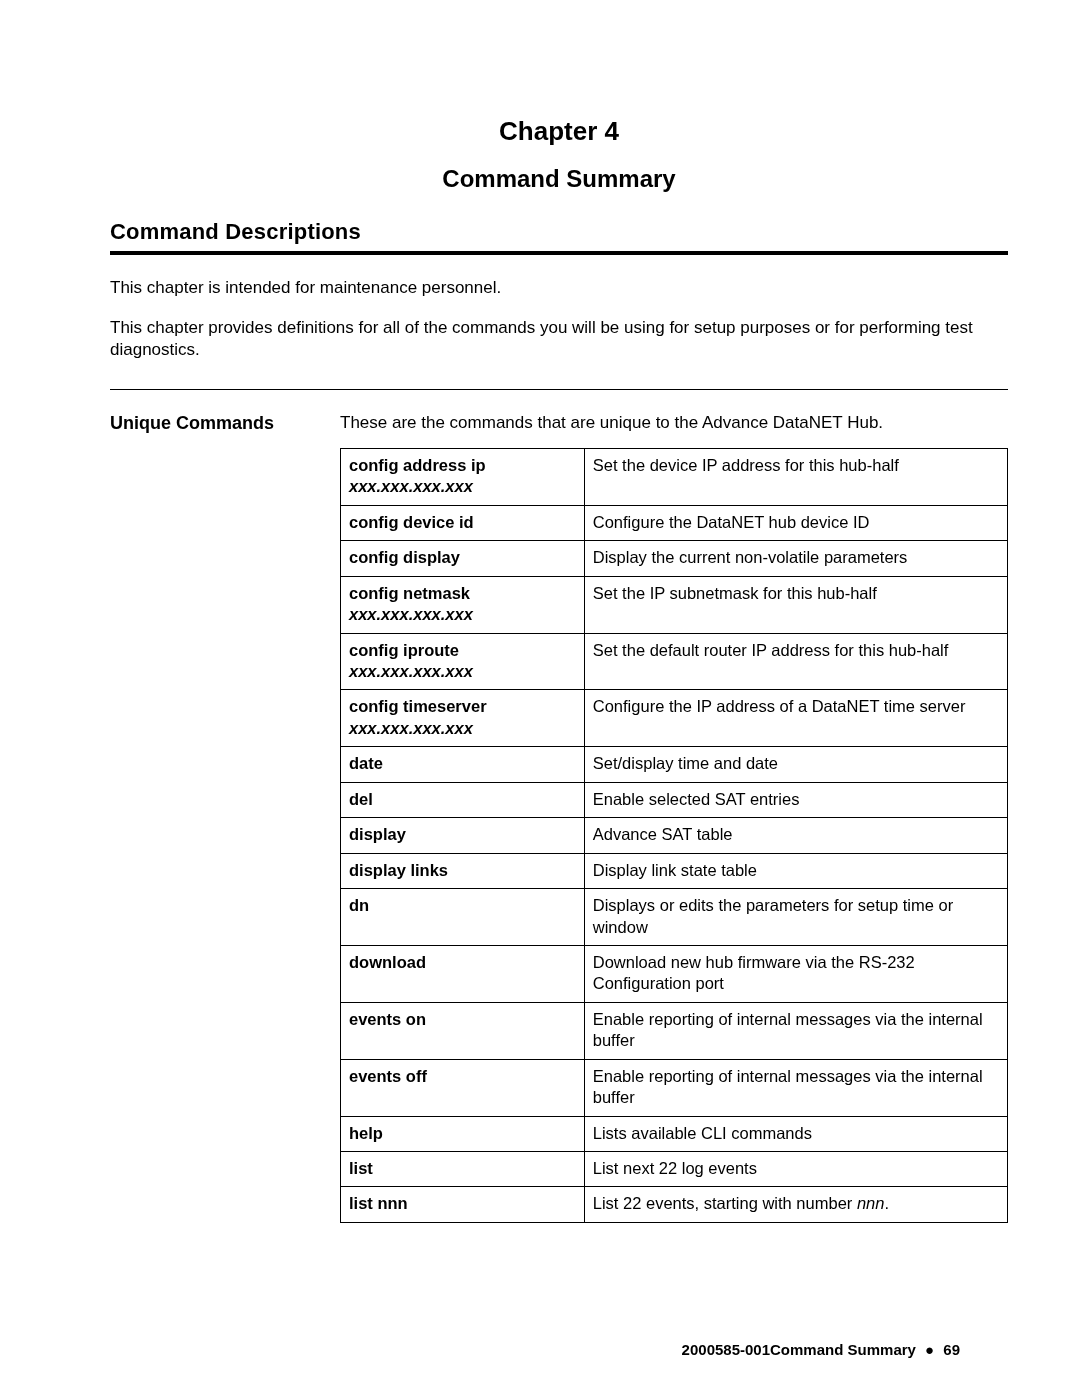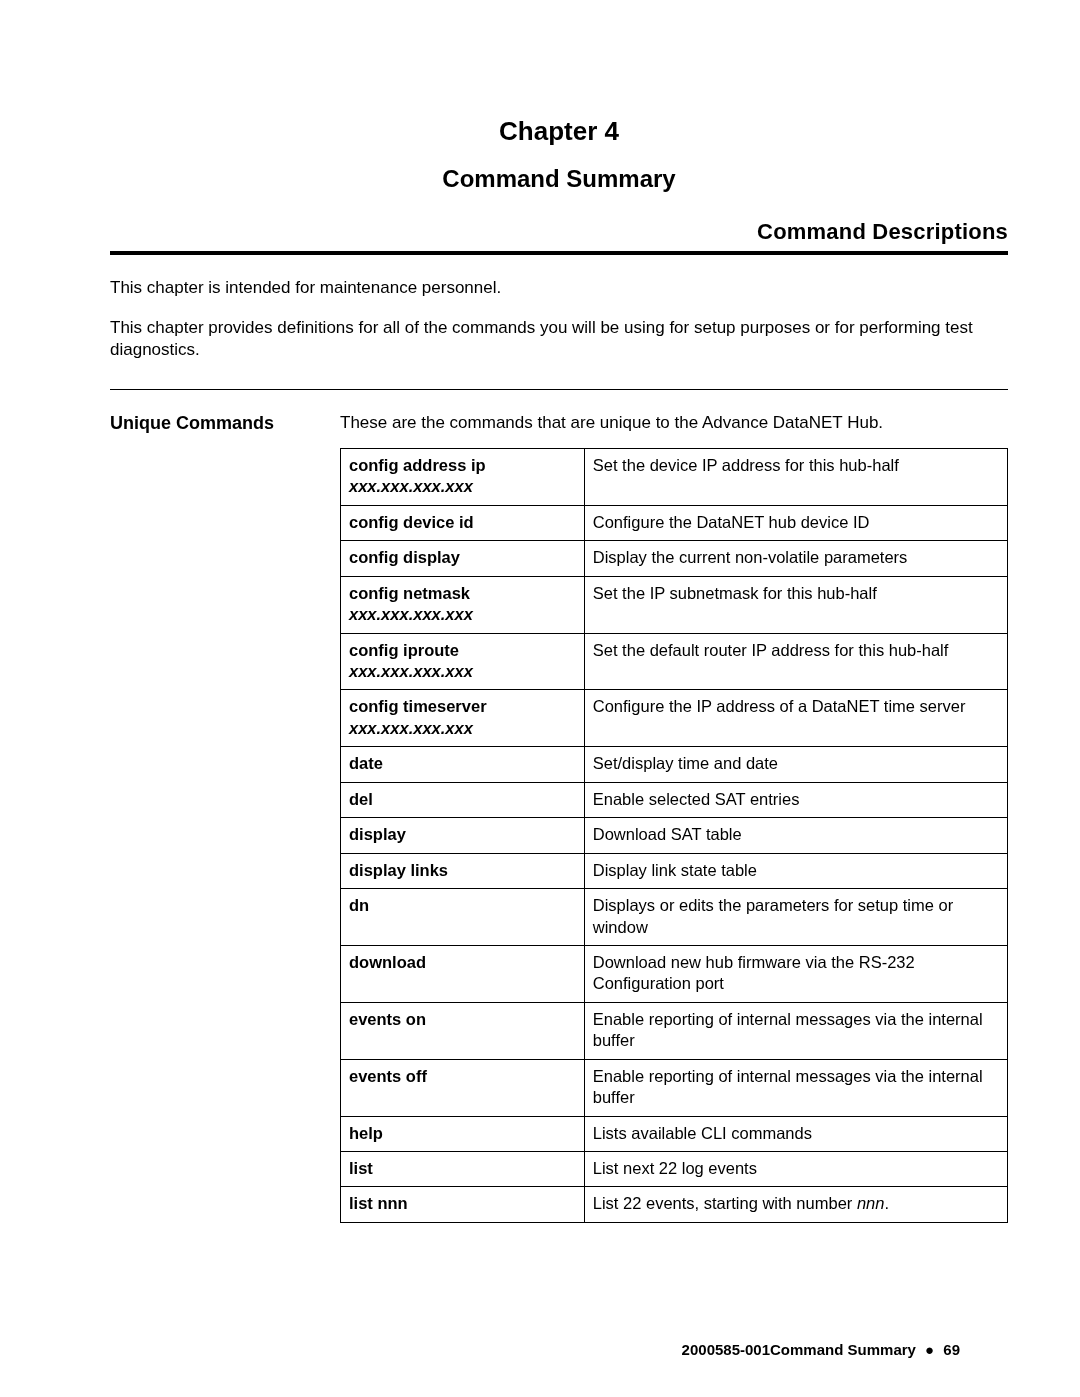--- a/index.html
+++ b/index.html
@@ -30,21 +30,20 @@
     font-size: 24px;
     margin: 0 0 24px 0;
   }
   .h1 {
     font-weight: bold;
     font-size: 22px;
     margin: 0;
     padding-bottom: 4px;
     border-bottom: 4px solid #000;
     letter-spacing: 0.2px;
-    text-align: right;
   }
   .section {
     display: flex;
     margin-top: 22px;
   }
   .side-label {
     width: 230px;
     flex: 0 0 230px;
     font-weight: bold;
     font-size: 18px;
@@ -140,21 +139,21 @@
             <tr>
               <td class="cmd"><span>date</span></td>
               <td>Set/display time and date</td>
             </tr>
             <tr>
               <td class="cmd"><span>del</span></td>
               <td>Enable selected SAT entries</td>
             </tr>
             <tr>
               <td class="cmd"><span>display</span></td>
-              <td>Download SAT table</td>
+              <td>Advance SAT table</td>
             </tr>
             <tr>
               <td class="cmd"><span>display links</span></td>
               <td>Display link state table</td>
             </tr>
             <tr>
               <td class="cmd"><span>dn</span></td>
               <td>Displays or edits the parameters for setup time or window</td>
             </tr>
             <tr>

